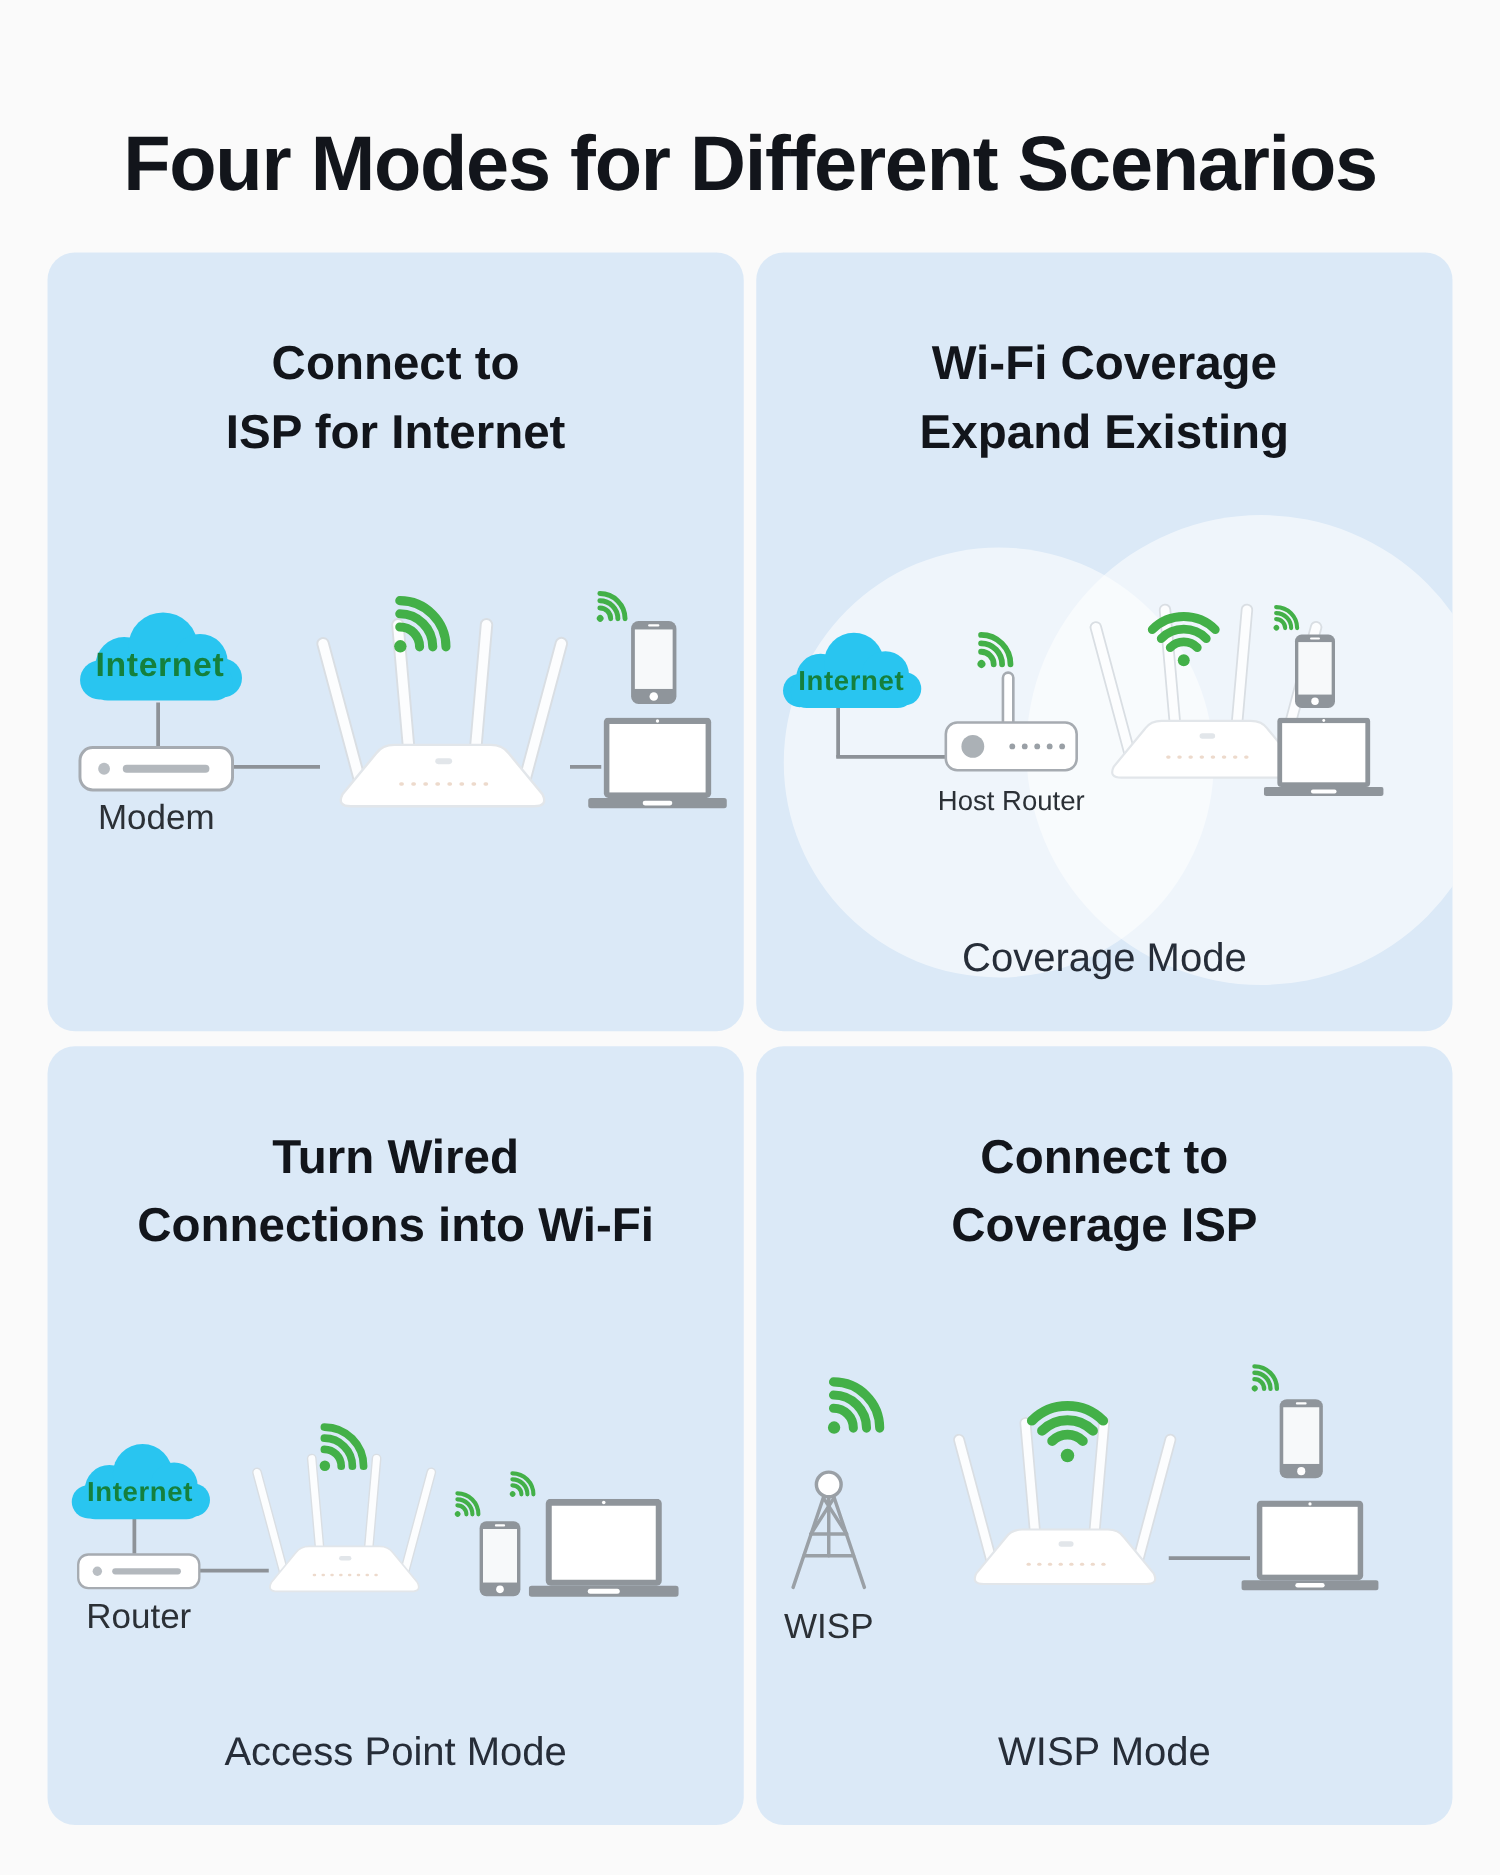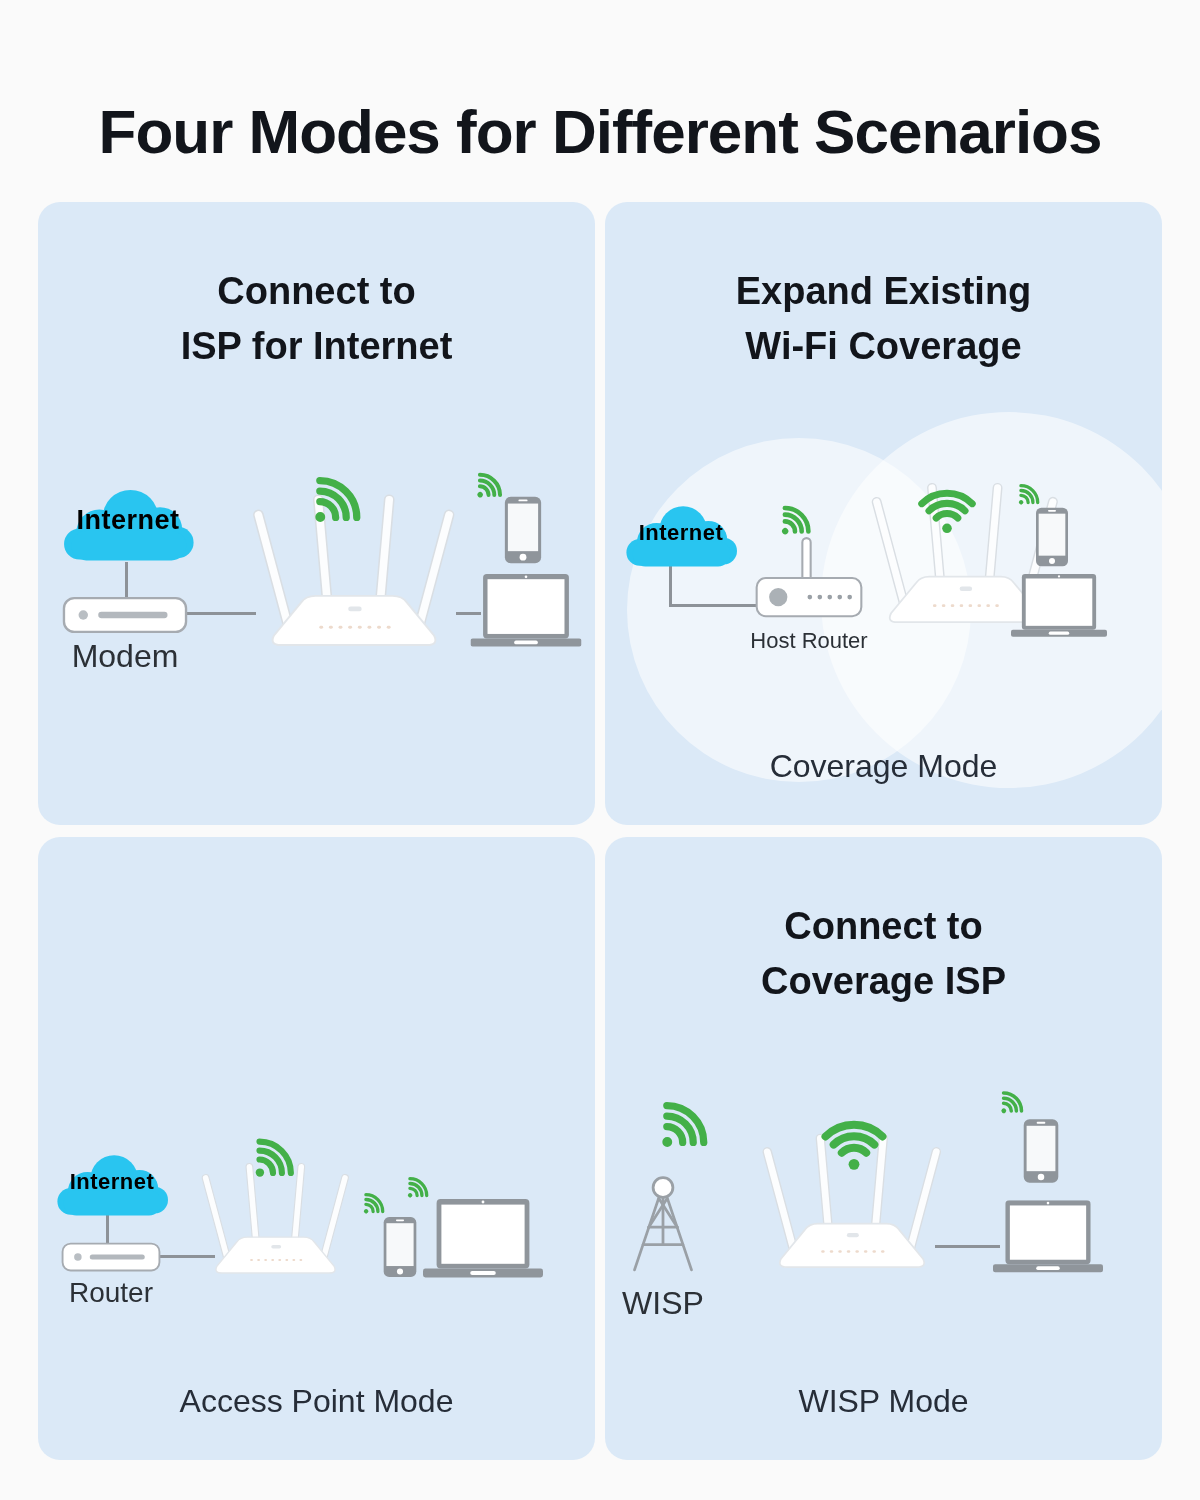--- a/index.html
+++ b/index.html
@@ -26,34 +26,34 @@
     position:absolute;top:62px;left:0;width:100%;margin:0;text-align:center;
     font-size:38px;font-weight:800;line-height:1.45;
     color:var(--heading_text,#12151b);z-index:3;
   }
   .heading-line{display:block}
   .mode-label{
     position:absolute;top:546px;left:0;width:100%;text-align:center;
     font-size:32px;font-weight:400;color:#262d38;z-index:3;
   }
   .device-label{
-    position:absolute;font-size:32px;font-weight:400;color:#2b3036;
+    position:absolute;font-size:28px;font-weight:400;color:#2b3036;
     text-align:center;white-space:nowrap;z-index:3;
   }
   .dev{position:absolute;z-index:2;line-height:0}
   .dev svg{width:100%;height:100%}
   .wifi{position:absolute;color:var(--wifi_green,#43b048);z-index:2;line-height:0}
   .wifi svg{width:100%;height:100%}
   .wifi.tilt svg{transform:rotate(45deg);transform-origin:50% 58%;}
   .cloud{position:absolute;color:var(--cloud_blue,#29c5f0);z-index:2}
   .cloud svg{position:absolute;left:0;top:0;width:100%;height:100%}
   .cloud-label{
-    position:absolute;left:0;top:4px;width:100%;height:78%;
+    position:absolute;left:0;top:16px;width:100%;height:78%;
     display:flex;align-items:center;justify-content:center;
-    color:#000000;font-weight:700;font-size:27px;letter-spacing:.5px;
+    color:#15803d;font-weight:700;font-size:27px;letter-spacing:.5px;
   }
   .cloud.sm .cloud-label{font-size:22px}
   .wire{position:absolute;background:var(--line_gray,#8d9298);z-index:1}
   .wire.h{height:3px}
   .wire.v{width:3px}
   .bubble{position:absolute;border-radius:50%;background:var(--bubble_white,rgba(255,255,255,0.55));z-index:0}
 </style>
 </head>
 <body>
 
@@ -200,22 +200,22 @@
       </svg>
   </div>
 
 </section>
 
 <section class="card" id="card2">
   <div class="bubble" style="left:22px;top:236px;width:344px;height:344px"></div>
   <div class="bubble" style="left:216px;top:210px;width:376px;height:376px"></div>
 
   <h2 class="card-heading">
+    <span class="heading-line">Wi-Fi Coverage</span>
     <span class="heading-line">Expand Existing</span>
-    <span class="heading-line">Wi-Fi Coverage</span>
   </h2>
 
   <div class="cloud sm" style="left:16px;top:300px;width:120px;height:70px">
     <svg viewBox="0 0 170 100">
         <use href="#sym-cloud"></use>
       </svg>
     <span class="cloud-label">Internet</span>
   </div>
   <div class="wire v" style="left:64px;top:364px;height:40px"></div>
   <div class="wire h" style="left:64px;top:402px;width:90px"></div>
@@ -257,20 +257,24 @@
   <div class="dev" style="left:406px;top:372px;width:96px;height:64px">
     <svg viewBox="0 0 150 100">
         <use href="#sym-laptop"></use>
       </svg>
   </div>
 
   <div class="mode-label">Coverage Mode</div>
 </section>
 
 <section class="card" id="card3">
+  <h2 class="card-heading">
+    <span class="heading-line">Turn Wired</span>
+    <span class="heading-line">Connections into Wi-Fi</span>
+  </h2>
 
   <div class="cloud sm" style="left:14px;top:314px;width:120px;height:70px">
     <svg viewBox="0 0 170 100">
         <use href="#sym-cloud"></use>
       </svg>
     <span class="cloud-label">Internet</span>
   </div>
   <div class="wire v" style="left:68px;top:378px;height:28px"></div>
   <div class="dev" style="left:23px;top:404px;width:100px;height:32px">
     <svg viewBox="0 0 160 48">

